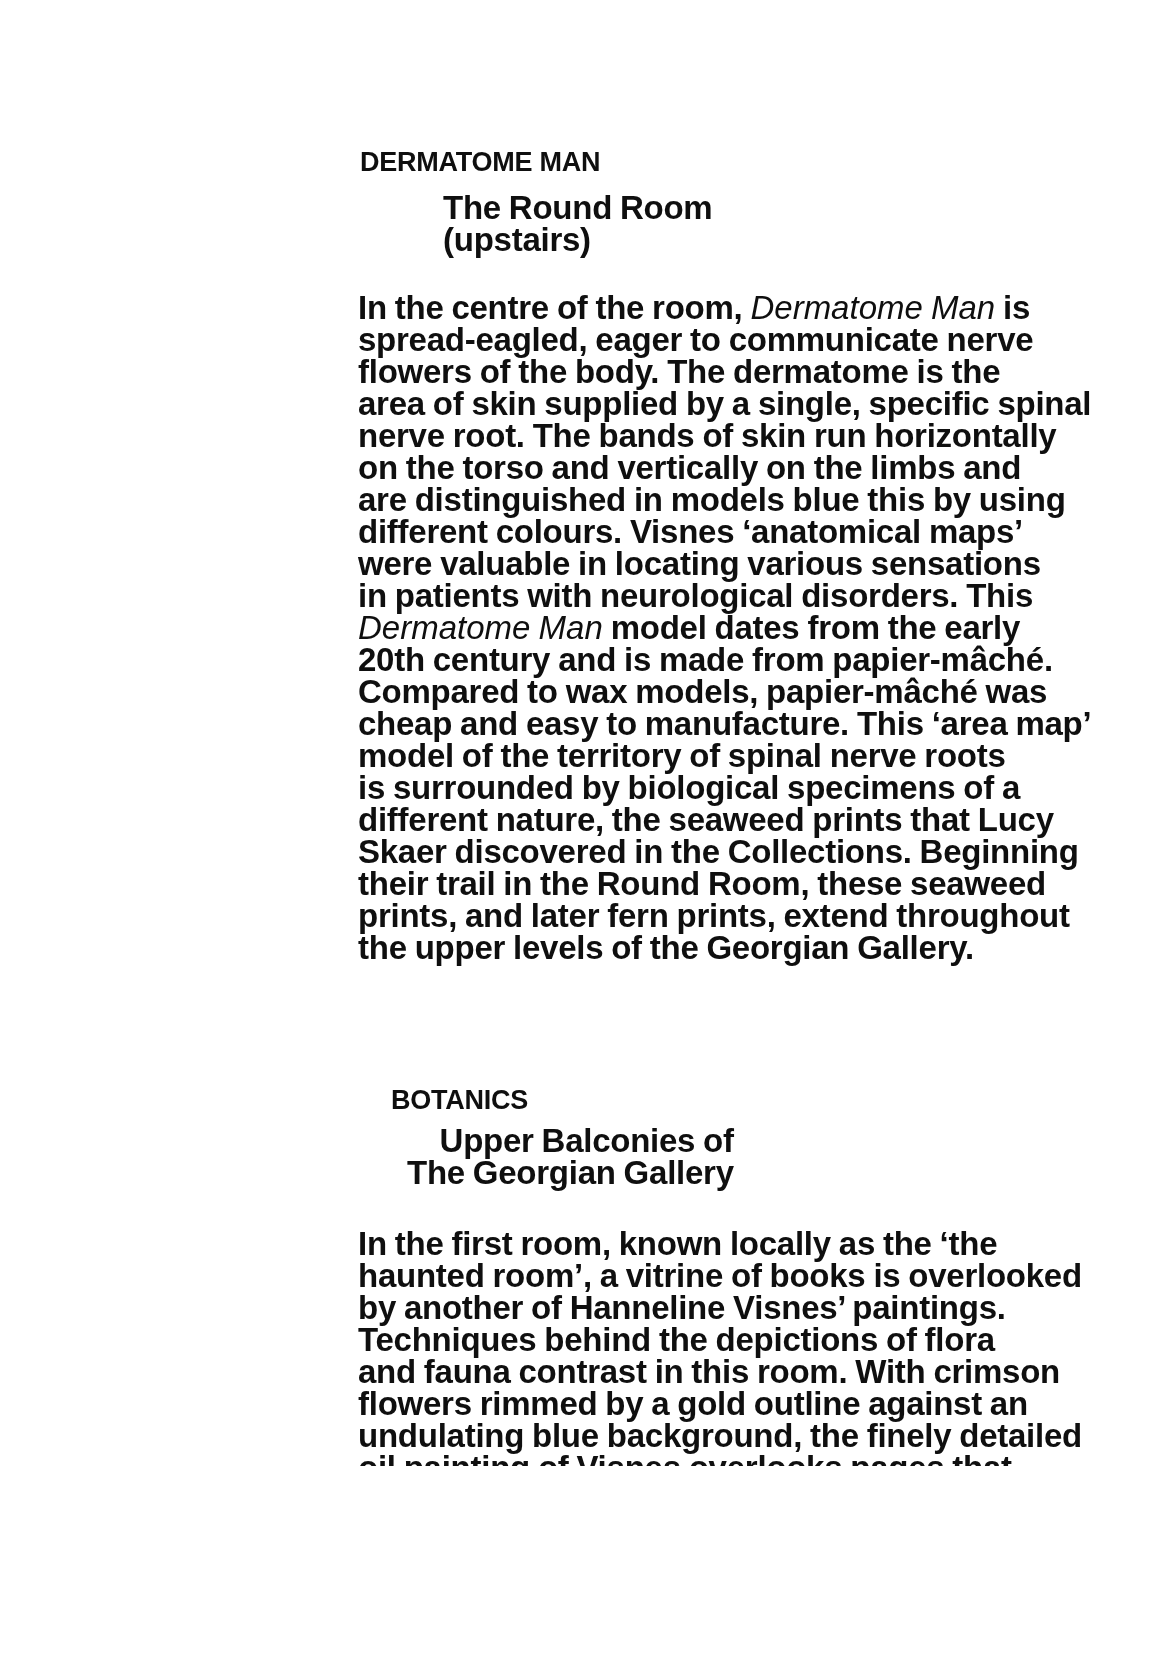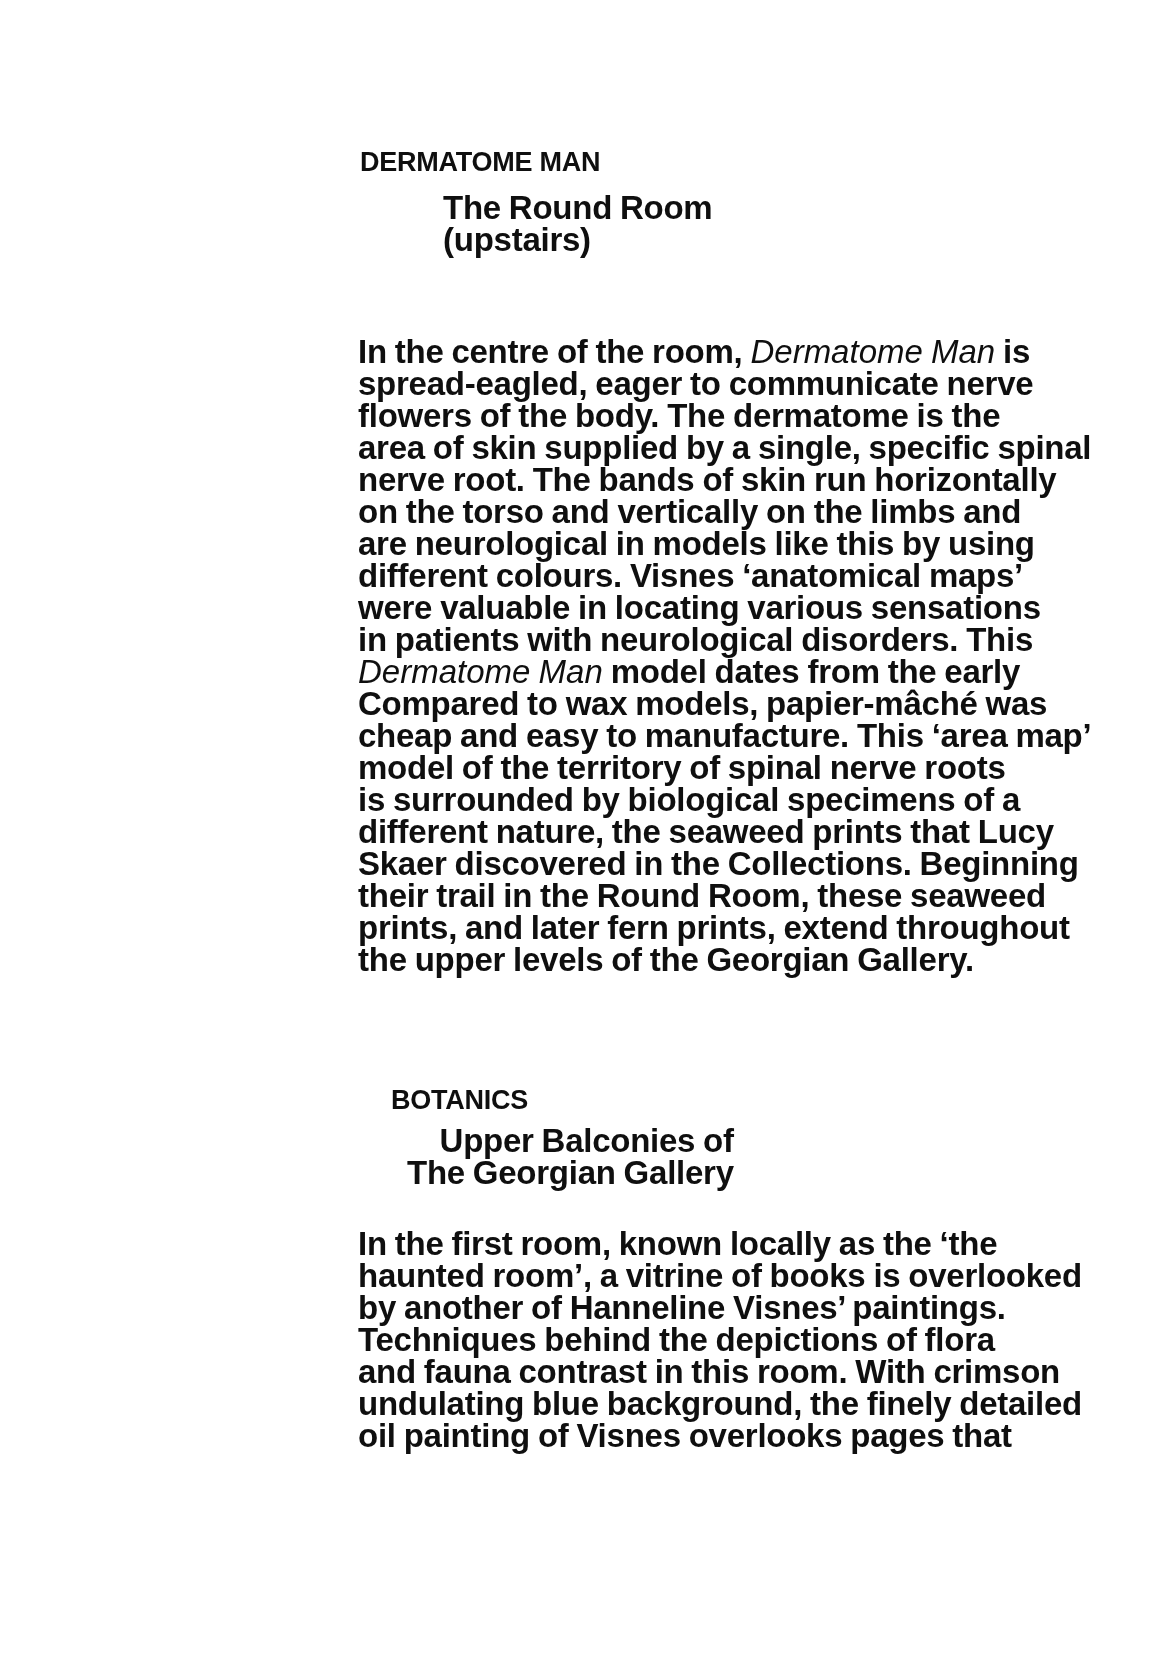--- a/index.html
+++ b/index.html
@@ -36,21 +36,21 @@
     white-space: nowrap;
     height: 32px;
   }
   .it {
     font-style: italic;
     font-weight: 400;
     letter-spacing: 0;
   }
   #heading-1 { top: 124px; left: 360px; }
   #sub-1     { top: 192px; left: 443px; }
-  #para-1    { top: 292px; left: 358px; margin-top: 44px; }
+  #para-1    { top: 292px; left: 358px; }
   #heading-2 { top: 1062px; left: 367px; margin-left: 24px; }
   #sub-2     { top: 1125px; left: 407px; text-align: right; }
   #para-2    { top: 1228px; left: 358px; }
   .page-number {
     position: absolute;
     top: 1498px;
     left: 184px;
     font-family: "Liberation Serif", "DejaVu Serif", serif;
     font-size: 46px;
     line-height: 70px;
@@ -70,25 +70,26 @@
         <div class="line">The Round Room</div>
         <div class="line">(upstairs)</div>
       </div>
     <div class="para" id="para-1">
         <div class="line"><span>In the centre of the room, </span><span class="it">Dermatome Man</span><span> is</span></div>
         <div class="line"><span>spread-eagled, eager to communicate nerve</span></div>
         <div class="line"><span>flowers of the body. The dermatome is the</span></div>
         <div class="line"><span>area of skin supplied by a single, specific spinal</span></div>
         <div class="line"><span>nerve root. The bands of skin run horizontally</span></div>
         <div class="line"><span>on the torso and vertically on the limbs and</span></div>
-        <div class="line"><span>are neurological in models like this by using</span></div>
+        <div class="line"><span>are distinguished in models blue this by using</span></div>
         <div class="line"><span>different colours. Visnes ‘anatomical maps’</span></div>
         <div class="line"><span>were valuable in locating various sensations</span></div>
         <div class="line"><span>in patients with neurological disorders. This</span></div>
         <div class="line"><span class="it">Dermatome Man</span><span> model dates from the early</span></div>
+        <div class="line"><span>20th century and is made from papier-mâché.</span></div>
         <div class="line"><span>Compared to wax models, papier-mâché was</span></div>
         <div class="line"><span>cheap and easy to manufacture. This ‘area map’</span></div>
         <div class="line"><span>model of the territory of spinal nerve roots</span></div>
         <div class="line"><span>is surrounded by biological specimens of a</span></div>
         <div class="line"><span>different nature, the seaweed prints that Lucy</span></div>
         <div class="line"><span>Skaer discovered in the Collections. Beginning</span></div>
         <div class="line"><span>their trail in the Round Room, these seaweed</span></div>
         <div class="line"><span>prints, and later fern prints, extend throughout</span></div>
         <div class="line"><span>the upper levels of the Georgian Gallery.</span></div>
       </div>
@@ -99,20 +100,21 @@
     <div class="sub" id="sub-2">
         <div class="line">Upper Balconies of</div>
         <div class="line">The Georgian Gallery</div>
       </div>
     <div class="para" id="para-2">
         <div class="line"><span>In the first room, known locally as the ‘the</span></div>
         <div class="line"><span>haunted room’, a vitrine of books is overlooked</span></div>
         <div class="line"><span>by another of Hanneline Visnes’ paintings.</span></div>
         <div class="line"><span>Techniques behind the depictions of flora</span></div>
         <div class="line"><span>and fauna contrast in this room. With crimson</span></div>
+        <div class="line"><span>flowers rimmed by a gold outline against an</span></div>
         <div class="line"><span>undulating blue background, the finely detailed</span></div>
         <div class="line"><span>oil painting of Visnes overlooks pages that</span></div>
       </div>
   </section>
 
   <div class="page-number">27</div>
 
 </div>
 
 </body></html>

